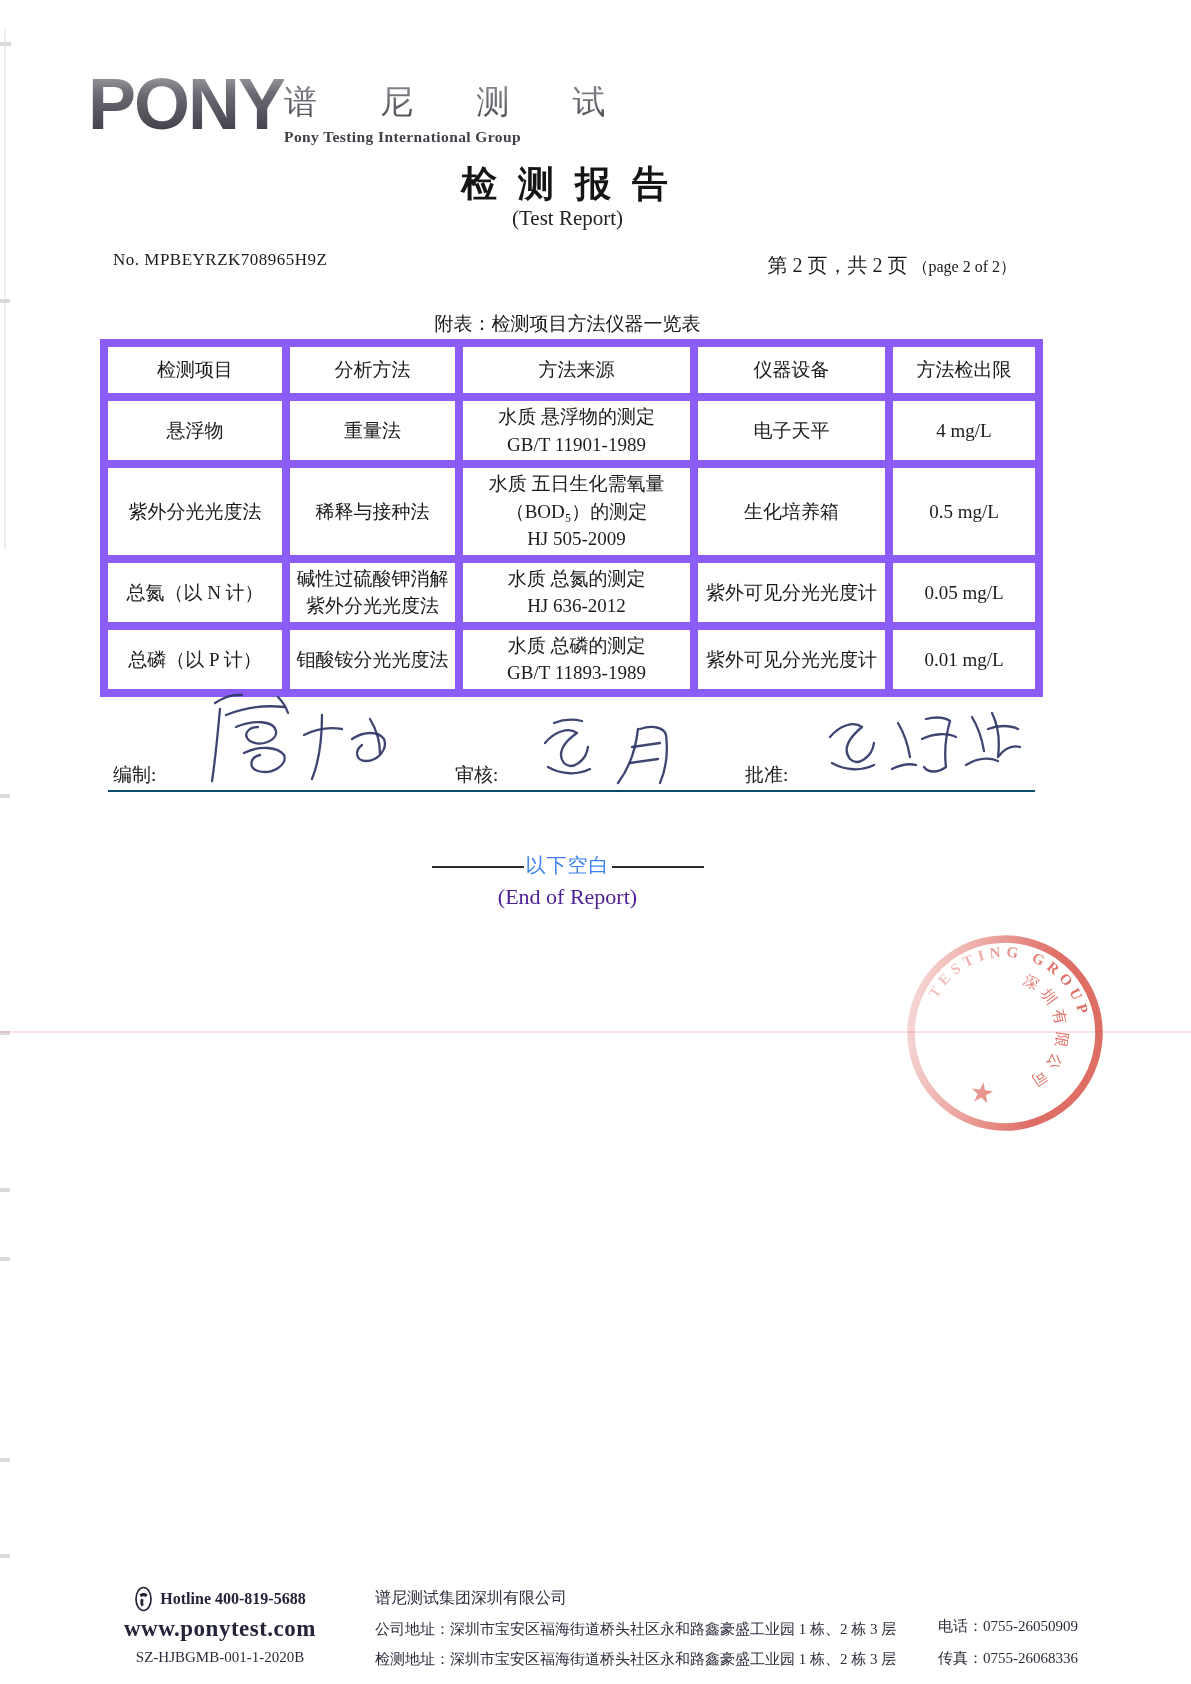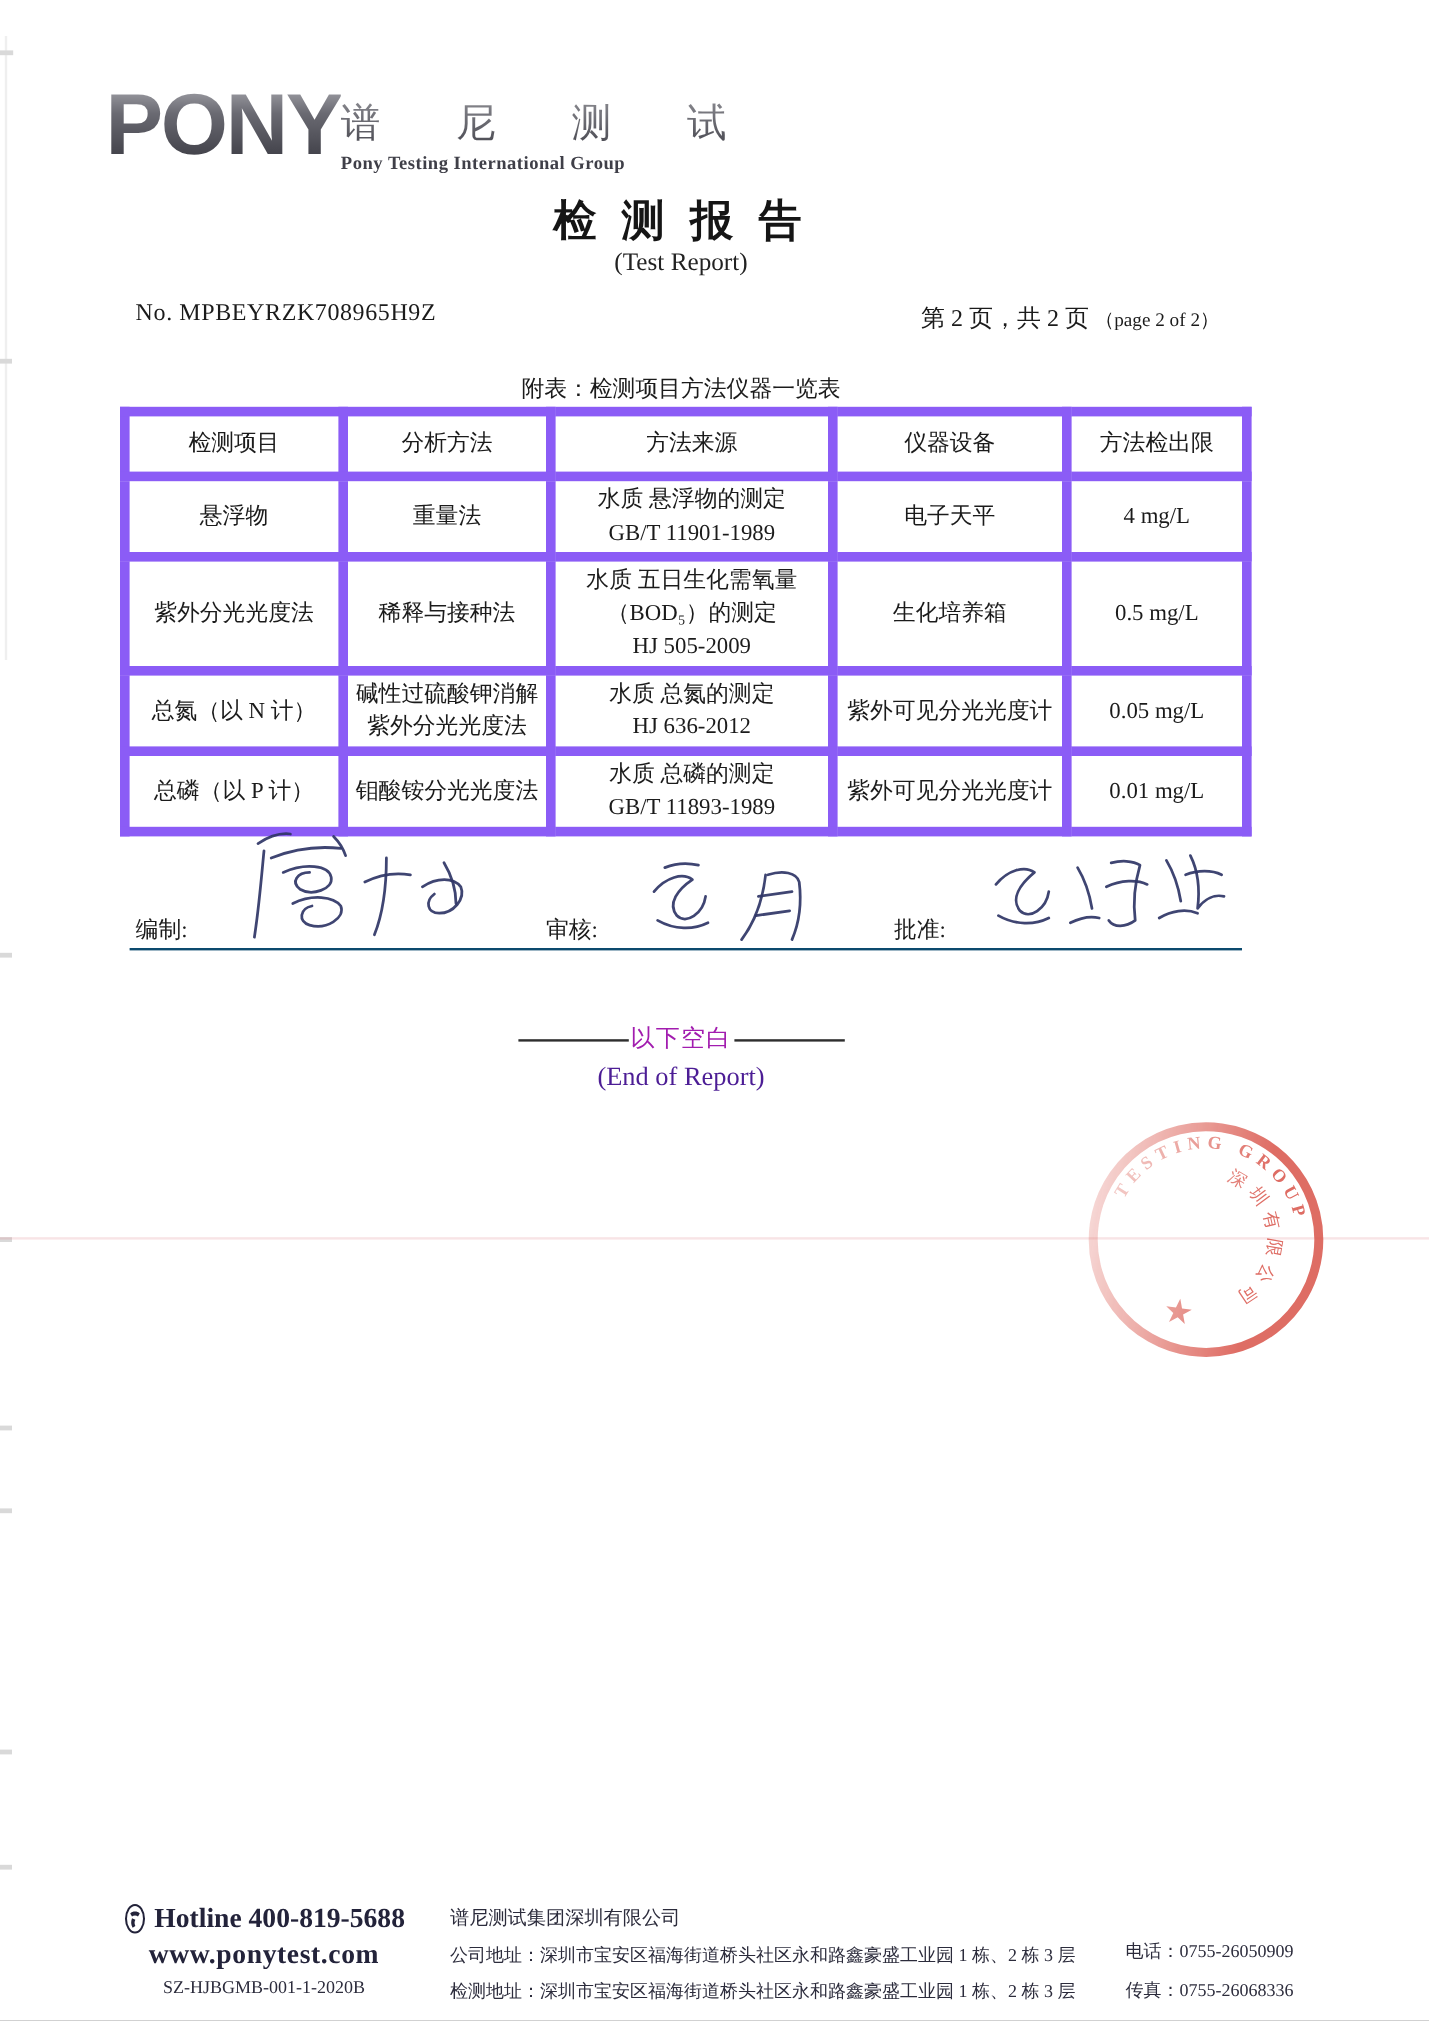--- a/index.html
+++ b/index.html
@@ -27,50 +27,50 @@
     font-size:33px;font-weight:400;letter-spacing:27px;color:#4b4b52;white-space:nowrap;
     background:linear-gradient(180deg,#8e8e94 0%,#43434b 100%);
     -webkit-background-clip:text;background-clip:text;-webkit-text-fill-color:transparent;
   }
   .logo-en{font-size:15.5px;font-weight:700;color:#3f3f48;margin-top:3px;letter-spacing:0.4px;}
   
   .content{position:absolute;left:100px;top:0;width:935px;height:1684px;}
   .title-cn{position:absolute;top:160px;left:0;width:100%;text-align:center;
     font-size:36px;font-weight:700;letter-spacing:6px;color:#151515;}
   .title-en{position:absolute;top:206px;left:0;width:100%;text-align:center;font-size:21px;color:#222;}
-  .report-no{position:absolute;top:250px;left:13px;font-size:20px;color:#1b1b1b;letter-spacing:0.5px;}
+  .report-no{position:absolute;top:250px;left:13px;font-size:17px;color:#1b1b1b;letter-spacing:0.5px;}
   .page-info{position:absolute;top:252px;right:19px;font-size:20px;color:#1b1b1b;white-space:nowrap;}
   .page-info .en{font-size:16px;}
   .table-caption{position:absolute;top:311px;left:0;width:100%;text-align:center;font-size:19px;color:#1b1b1b;}
   
   table.methods{position:absolute;top:339px;left:0;border-collapse:collapse;width:935px;table-layout:fixed;}
   table.methods th,table.methods td{
     border:8px solid #8b5cf6;text-align:center;vertical-align:middle;
     font-size:19px;font-weight:normal;color:#1b1b1b;line-height:1.45;padding:2px 0;
   }
   .pre{white-space:pre-line;}
   
   .sig-block{position:absolute;top:692px;left:8px;width:927px;height:98px;border-bottom:2px solid #0c4a6e;}
   .sig-label{position:absolute;bottom:2px;font-size:19px;color:#1b1b1b;}
   .sig-svg{position:absolute;left:0;top:-14px;width:927px;height:112px;overflow:visible;}
   .sig-svg path{fill:none;stroke:#2f3566;stroke-width:2.3;stroke-linecap:round;stroke-linejoin:round;opacity:0.92;}
   
-  .end-row{position:absolute;top:852px;left:0;width:100%;text-align:center;font-size:20px;color:#a21caf;letter-spacing:1px;white-space:nowrap;}
+  .end-row{position:absolute;top:852px;left:0;width:100%;text-align:center;font-size:20px;color:#3b82f6;letter-spacing:1px;white-space:nowrap;}
   .end-dash{display:inline-block;width:92px;border-top:2px solid #2e2e2e;vertical-align:middle;margin:0 2px;}
   .end-en{position:absolute;top:884px;left:0;width:100%;text-align:center;font-size:22px;color:#4c1d95;}
   
   .stamp{
     position:absolute;left:880px;top:905px;width:280px;height:280px;opacity:0.9;
     -webkit-mask-image:linear-gradient(100deg,rgba(0,0,0,0.10) 4%,rgba(0,0,0,0.5) 30%,rgba(0,0,0,0.95) 58%);
             mask-image:linear-gradient(100deg,rgba(0,0,0,0.10) 4%,rgba(0,0,0,0.5) 30%,rgba(0,0,0,0.95) 58%);
   }
   
   .footer-left{position:absolute;left:96px;top:1586px;width:248px;text-align:center;color:#23233a;}
   .hotline-line{display:flex;align-items:center;justify-content:center;gap:7px;}
-  .hotline-text{font-size:23px;font-weight:700;white-space:nowrap;}
+  .hotline-text{font-size:16px;font-weight:700;white-space:nowrap;}
   .website{font-size:23px;font-weight:700;margin-top:4px;letter-spacing:0.5px;}
   .doc-code{font-size:15px;margin-top:7px;color:#2c2c3c;}
   .footer-mid{position:absolute;left:375px;top:1588px;width:560px;color:#2c2c3c;font-size:15px;}
   .footer-mid .company{font-size:16px;margin-bottom:11px;}
   .footer-mid .addr{margin-bottom:11px;white-space:nowrap;}
   .footer-right{position:absolute;left:938px;top:1617px;width:190px;color:#2c2c3c;font-size:15px;}
   .footer-right .fax-line{margin-top:13px;}
 </style>
 </head>
 <body>

